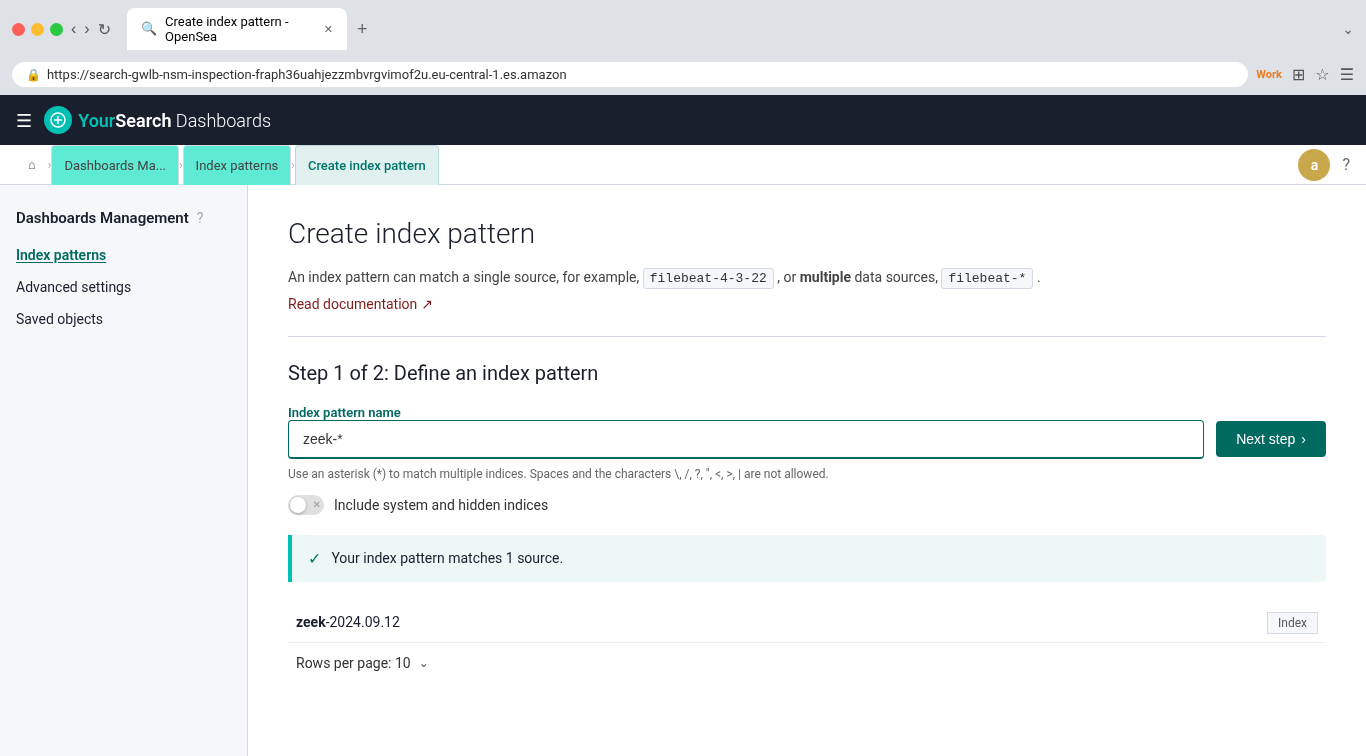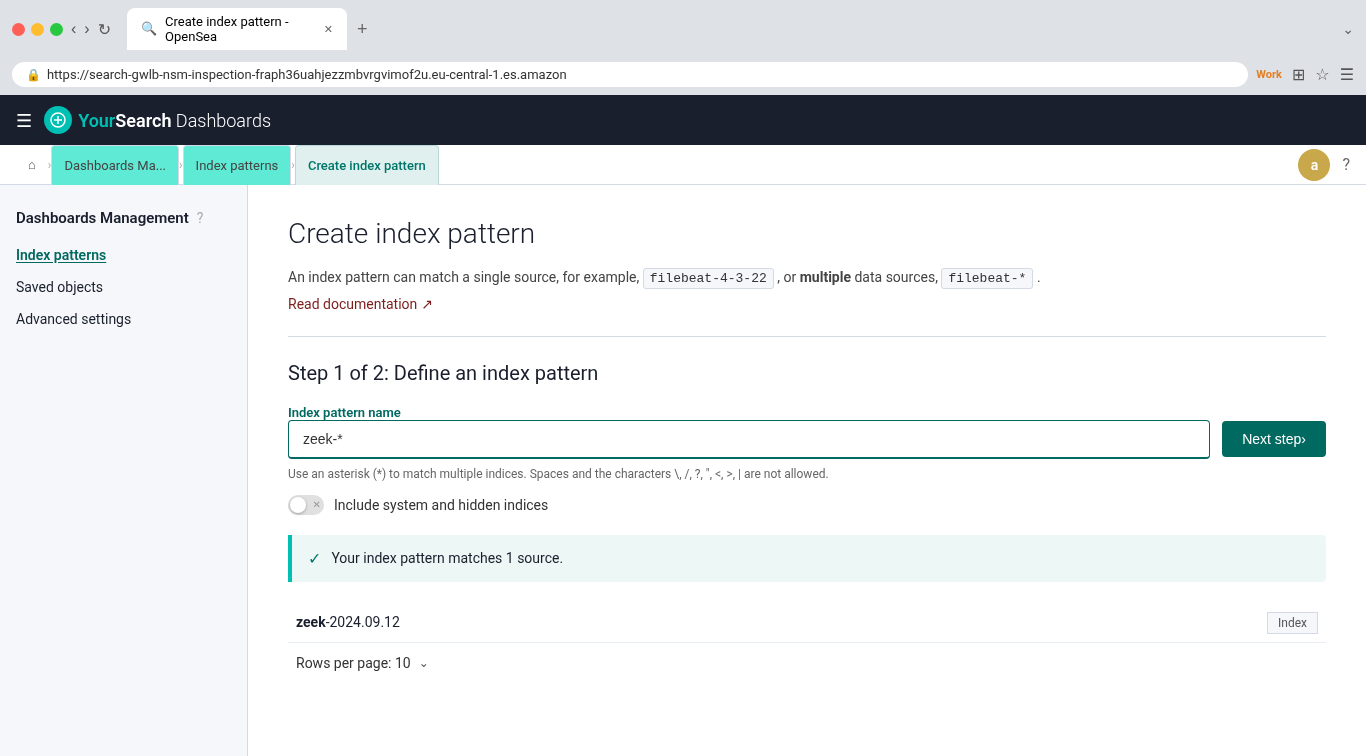--- a/index.html
+++ b/index.html
@@ -64,21 +64,21 @@
     .content-area { flex: 1; overflow-y: auto; padding: 32px 40px; background: #fff; }
     .page-title { font-size: 28px; font-weight: 300; color: #1a1f2e; margin-bottom: 16px; }
     .description { font-size: 14px; color: #444; margin-bottom: 6px; line-height: 1.6; }
     .code-inline { background: #f5f7fa; border: 1px solid #d3dae6; border-radius: 3px; padding: 2px 6px; font-family: 'Courier New', monospace; font-size: 13px; color: #333; }
     .read-doc-link { color: #7f1d1d; text-decoration: none; font-size: 14px; display: inline-flex; align-items: center; gap: 4px; }
     .section-divider { border: none; border-top: 1px solid #d3dae6; margin: 24px 0; }
     .step-title { font-size: 20px; font-weight: 400; color: #1a1f2e; margin-bottom: 20px; }
     .field-label { font-size: 13px; font-weight: 600; color: #006960; margin-bottom: 0; }
     .input-row { display: flex; align-items: center; gap: 12px; margin-bottom: 8px; border-radius: 15px; }
     .pattern-input { flex: 1; border: 1px solid #006960; border-radius: 4px; padding: 10px 14px; font-size: 14px; color: #333; outline: none; border-bottom: 2px solid #006960; }
-    .next-step-btn { background: #006960; color: #fff; border: none; border-radius: 4px; padding: 10px 20px; font-size: 14px; font-weight: 500; cursor: pointer; display: flex; align-items: center; gap: 0; white-space: nowrap; }
+    .next-step-btn { background: #006960; color: #fff; border: none; border-radius: 4px; padding: 10px 20px; font-size: 14px; font-weight: 500; cursor: pointer; display: flex; align-items: center; gap: 6px; white-space: nowrap; }
     .hint-text { font-size: 12px; color: #666; margin-bottom: 14px; }
     .toggle-row { display: flex; align-items: center; gap: 10px; margin-bottom: 20px; }
     .toggle { display: flex; align-items: center; gap: 6px; cursor: pointer; }
     .toggle-track { width: 36px; height: 20px; background: #e0e0e0; border-radius: 10px; position: relative; display: flex; align-items: center; padding: 2px; }
     .toggle-thumb { width: 16px; height: 16px; background: #fff; border-radius: 50%; box-shadow: 0 1px 3px rgba(0,0,0,0.3); transition: transform 0.2s; }
     .toggle-x { position: absolute; right: 3px; font-size: 10px; color: #999; }
     .toggle-label { font-size: 14px; color: #333; }
 
     
     .success-banner { background: #edf7f5; border-left: 4px solid #00bfb3; padding: 14px 16px; display: flex; align-items: center; gap: 10px; margin-bottom: 20px; border-radius: 0 4px 4px 0; }
@@ -174,22 +174,22 @@
 
 <div class="main-layout">
 
   <div class="sidebar">
     <div class="sidebar-title">
       <span class="sidebar-title-text">Dashboards Management</span>
       <span class="sidebar-help">?</span>
     </div>
     <ul class="sidebar-nav">
       <li class="sidebar-nav-item active">Index patterns</li>
+      <li class="sidebar-nav-item">Advanced settings</li>
       <li class="sidebar-nav-item">Saved objects</li>
-      <li class="sidebar-nav-item">Advanced settings</li>
     </ul>
   </div>
 
   <div class="content-area">
 
     <h1 class="page-title">Create index pattern</h1>
 
     <p class="description">
       <span>An index pattern can match a single source, for example,</span>
       <code class="code-inline">filebeat-4-3-22</code>

